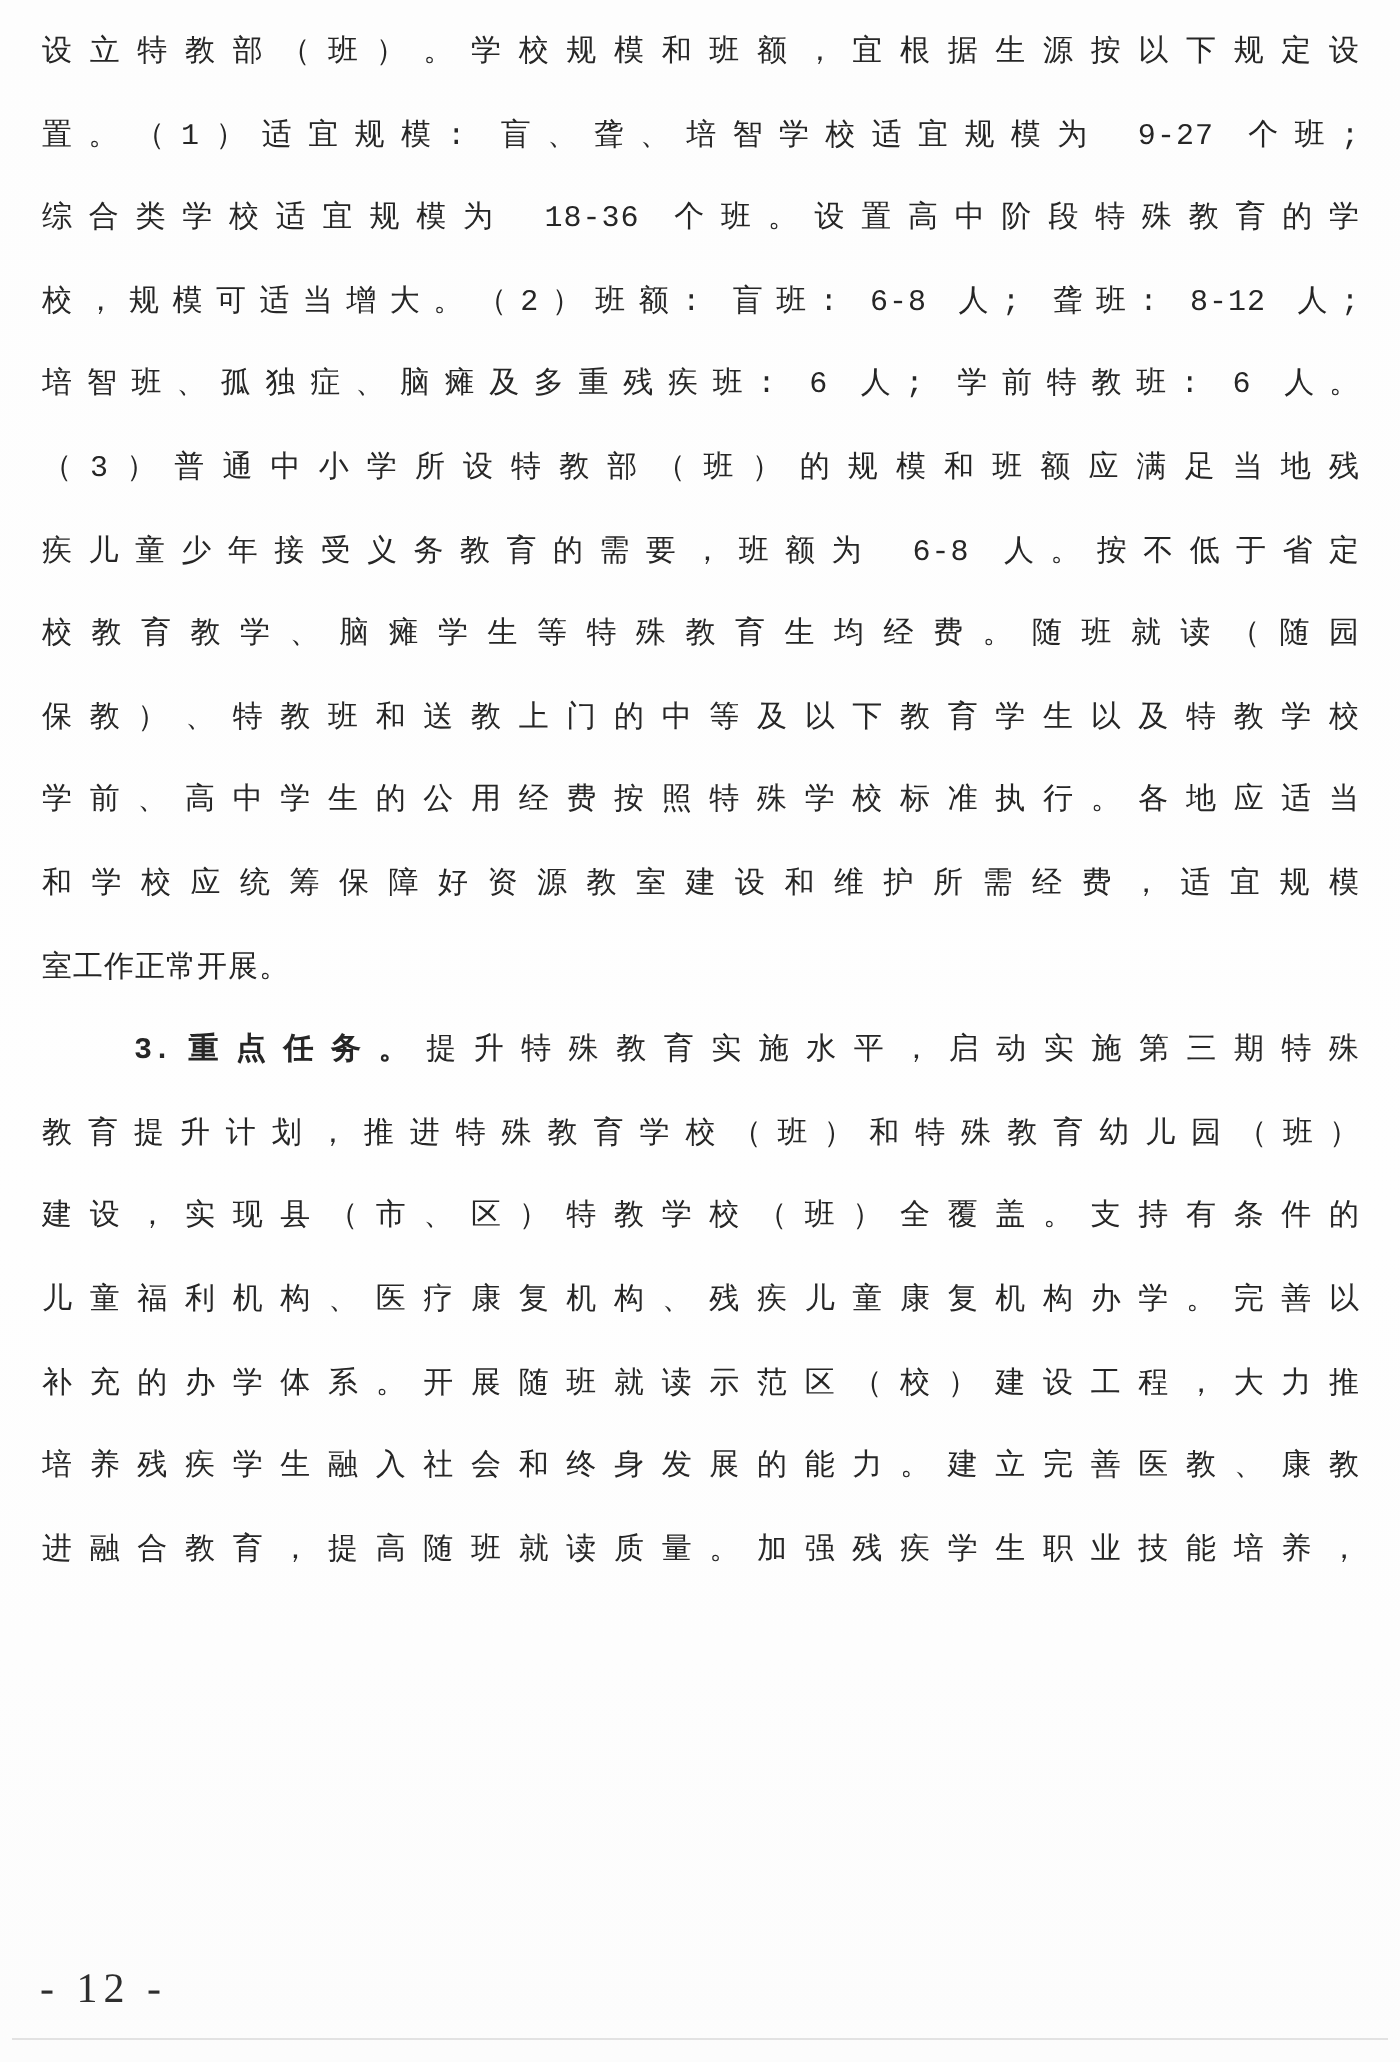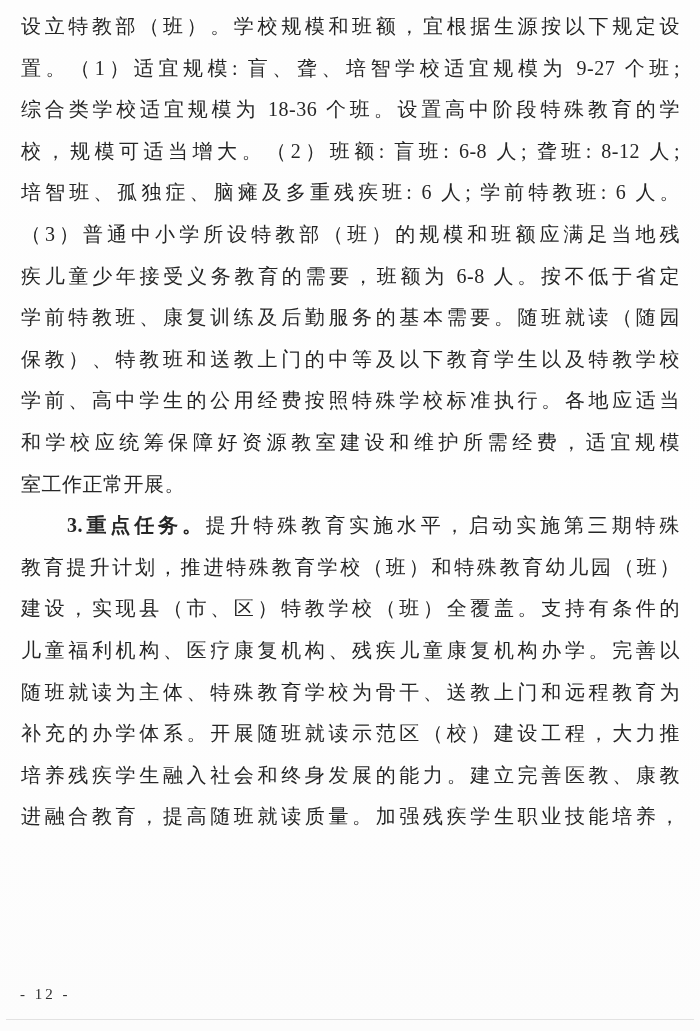--- a/index.html
+++ b/index.html
@@ -15,44 +15,45 @@
     width: 700px;
     height: 1031px;
     background: linear-gradient(180deg, #fdfdfd 0%, #fefefe 60%, #fcfcfc 100%);
     font-family: "Liberation Serif", "DejaVu Serif", serif;
     color: #262626;
   }
   .text-block {
     padding: 6px 20px 0 21px;
   }
   .line {
-    font-size: 20px;
+    font-size: 15px;
     height: 41.6px;
     line-height: 41.6px;
     letter-spacing: 0.5px;
     text-align: justify;
     text-align-last: justify;
     text-justify: inter-character;
     overflow: hidden;
+    font-family: Liberation Mono, monospace;
   }
   .line.para-end {
     text-align: left;
     text-align-last: left;
   }
   .line.indent {
     padding-left: 46px;
   }
   .bold-run {
     font-weight: 700;
   }
   .footer {
     position: absolute;
     left: 20px;
     top: 982px;
-    font-size: 15px;
+    font-size: 21px;
     line-height: 24px;
     letter-spacing: 3px;
     color: #2e2e2e;
   }
   .scan-edge {
     position: absolute;
     left: 6px;
     right: 6px;
     top: 1019px;
     height: 1px;
@@ -64,30 +65,29 @@
 
 <div class="page">
   <div class="text-block">
     <div class="line">设立特教部（班）。学校规模和班额，宜根据生源按以下规定设</div>
     <div class="line">置。（1）适宜规模: 盲、聋、培智学校适宜规模为 9-27 个班;</div>
     <div class="line">综合类学校适宜规模为 18-36 个班。设置高中阶段特殊教育的学</div>
     <div class="line">校，规模可适当增大。（2）班额: 盲班: 6-8 人; 聋班: 8-12 人;</div>
     <div class="line">培智班、孤独症、脑瘫及多重残疾班: 6 人; 学前特教班: 6 人。</div>
     <div class="line">（3）普通中小学所设特教部（班）的规模和班额应满足当地残</div>
     <div class="line">疾儿童少年接受义务教育的需要，班额为 6-8 人。按不低于省定</div>
-    <div class="line">学前特教班、康复训练及后勤服务的基本需要。随班就读（随园</div>
+    <div class="line">校教育教学、脑瘫学生等特殊教育生均经费。随班就读（随园</div>
     <div class="line">保教）、特教班和送教上门的中等及以下教育学生以及特教学校</div>
     <div class="line">学前、高中学生的公用经费按照特殊学校标准执行。各地应适当</div>
     <div class="line">和学校应统筹保障好资源教室建设和维护所需经费，适宜规模</div>
     <div class="line para-end">室工作正常开展。</div>
     <div class="line indent"><span class="bold-run">3.重点任务。</span><span>提升特殊教育实施水平，启动实施第三期特殊</span></div>
     <div class="line">教育提升计划，推进特殊教育学校（班）和特殊教育幼儿园（班）</div>
     <div class="line">建设，实现县（市、区）特教学校（班）全覆盖。支持有条件的</div>
     <div class="line">儿童福利机构、医疗康复机构、残疾儿童康复机构办学。完善以</div>
-    <div class="line">随班就读为主体、特殊教育学校为骨干、送教上门和远程教育为</div>
     <div class="line">补充的办学体系。开展随班就读示范区（校）建设工程，大力推</div>
     <div class="line">培养残疾学生融入社会和终身发展的能力。建立完善医教、康教</div>
     <div class="line">进融合教育，提高随班就读质量。加强残疾学生职业技能培养，</div>
   </div>
 
   <div class="footer">- 12 -</div>
   <div class="scan-edge"></div>
 </div>
 
 </body></html>

